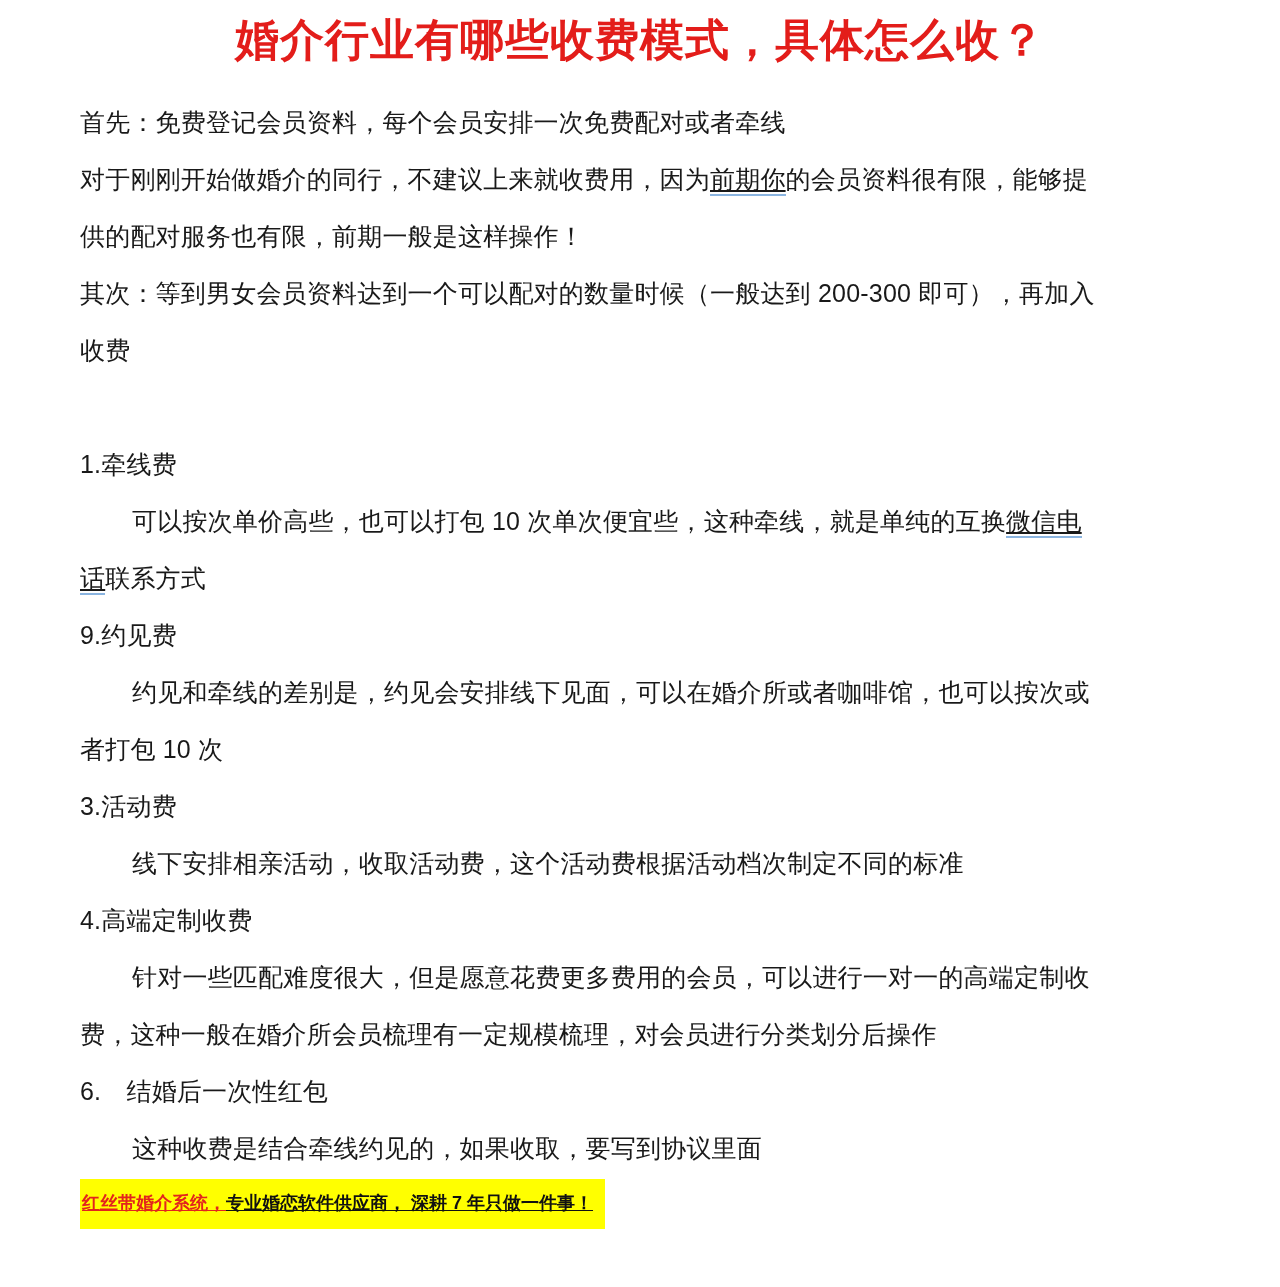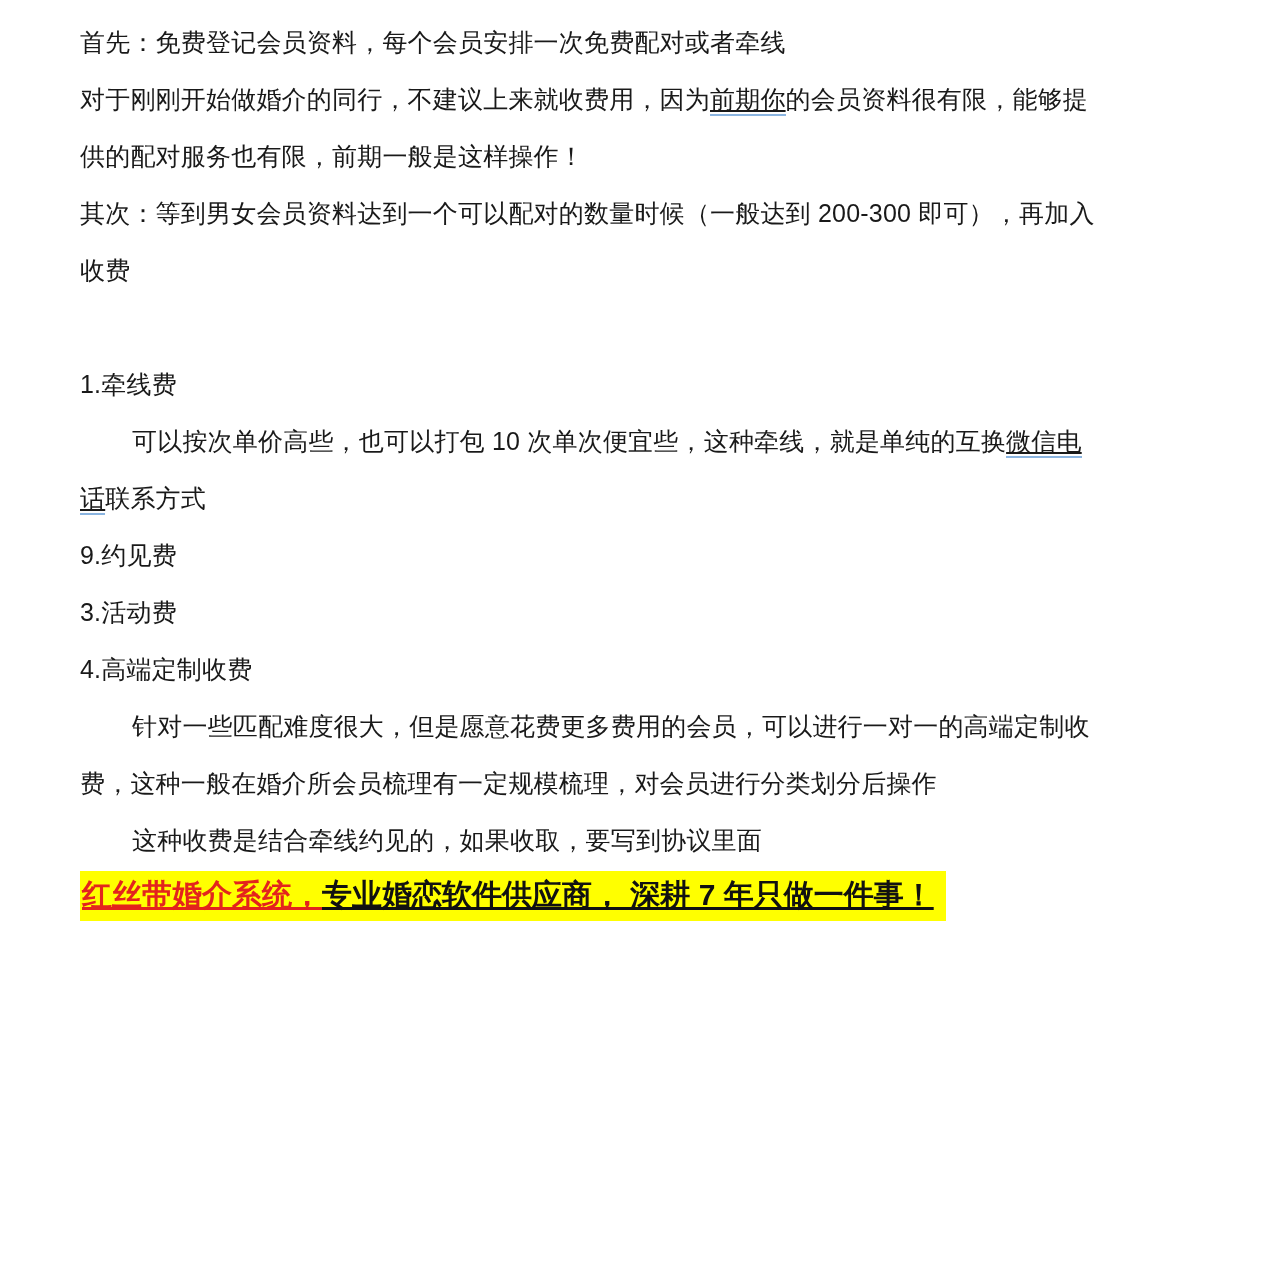--- a/index.html
+++ b/index.html
@@ -31,53 +31,57 @@
     text-decoration:underline;
     border-bottom:2px solid var(--link-underline);
     padding-bottom:1px;
     cursor:pointer;
   }
   .highlight-banner{
     display:inline-block;
     margin-left:80px;margin-top:2px;
     background:var(--highlight-bg);
     padding:7px 12px 9px 2px;
-    font-size:30px;line-height:34px;font-weight:bold;
+    font-size:18px;line-height:34px;font-weight:bold;
     white-space:nowrap;
     text-align:right;
   }
   .highlight-banner .hl-red{
     color:var(--highlight-red);
     text-decoration:underline;
     cursor:pointer;
   }
   .highlight-banner .hl-black{
     color:#111111;
     text-decoration:underline;
   }
 </style>
 </head>
 <body>
 
 
 
 <div class="page">
+  <h1 class="doc-title">婚介行业有哪些收费模式，具体怎么收？</h1>
 
   <div class="body-text">
 
   <p><span>首先：免费登记会员资料，每个会员安排一次免费配对或者牵线</span></p>
       <p><span>对于刚刚开始做婚介的同行，不建议上来就收费用，因为</span><span class="link">前期你</span><span>的会员资料很有限，能够提供的配对服务也有限，前期一般是这样操作！</span></p>
       <p><span>其次：等到男女会员资料达到一个可以配对的数量时候（一般达到 200-300 即可），再加入收费</span></p>
       <p class="spacer"></p>
       <p><span>1.牵线费</span></p>
       <p class="indent"><span>可以按次单价高些，也可以打包 10 次单次便宜些，这种牵线，就是单纯的互换</span><span class="link">微信电话</span><span>联系方式</span></p>
       <p><span>9.约见费</span></p>
+      <p class="indent"><span>约见和牵线的差别是，约见会安排线下见面，可以在婚介所或者咖啡馆，也可以按次或者打包 10 次</span></p>
       <p><span>3.活动费</span></p>
+      <p class="indent"><span>线下安排相亲活动，收取活动费，这个活动费根据活动档次制定不同的标准</span></p>
       <p><span>4.高端定制收费</span></p>
       <p class="indent"><span>针对一些匹配难度很大，但是愿意花费更多费用的会员，可以进行一对一的高端定制收费，这种一般在婚介所会员梳理有一定规模梳理，对会员进行分类划分后操作</span></p>
+      <p><span>6.　结婚后一次性红包</span></p>
       <p class="indent"><span>这种收费是结合牵线约见的，如果收取，要写到协议里面</span></p>
     </div>
 </div>
 
 <div class="highlight-banner">
   <span class="hl-red">红丝带婚介系统，</span><span class="hl-black">专业婚恋软件供应商， 深耕 7 年只做一件事！</span>
 </div>
 
 
 

